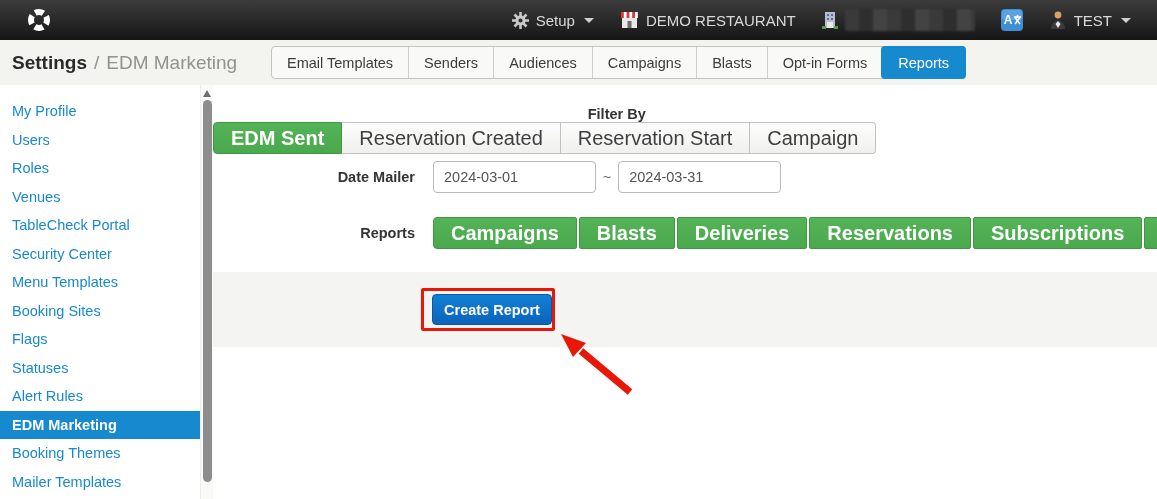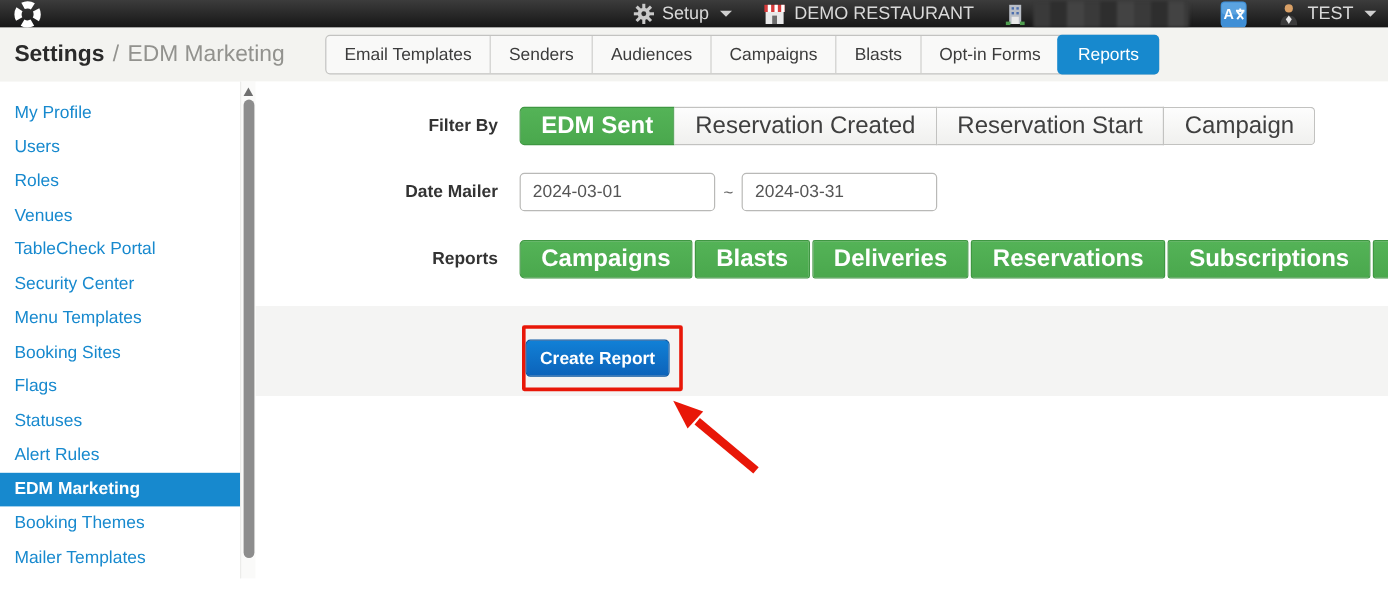--- a/index.html
+++ b/index.html
@@ -2,21 +2,21 @@
 <html><head>
 <meta charset="utf-8">
 <style>
   * { margin:0; padding:0; box-sizing:border-box; }
   html,body { width:1157px; height:499px; }
   body { font-family:"Liberation Sans", sans-serif; background:#fff; overflow:hidden; }
   .page { position:relative; width:1157px; height:499px; background:#fff; }
 
   
   .topbar {
-    height:23px; display:flex; align-items:center; padding:0 10px;
+    height:40px; display:flex; align-items:center; padding:0 26px;
     background:linear-gradient(#3c3c3c, #161616);
   }
   .topbar-right { margin-left:auto; display:flex; align-items:center; gap:26px; }
   .tb-item { display:flex; align-items:center; gap:7px; color:#d6d6d6; font-size:15px; cursor:pointer; }
   .tb-item .label { color:#d9d9d9; }
   .caret { width:0; height:0; border-left:5px solid transparent; border-right:5px solid transparent; border-top:5px solid #cfcfcf; margin-left:2px; }
   .redacted { width:130px; height:22px; border-radius:2px;
     background:
       repeating-linear-gradient(90deg,#3a3a3a 0 14px,#2e2e2e 14px 28px,#434343 28px 42px),
       #353535;
@@ -40,42 +40,42 @@
   .side-item { display:block; padding:5px 12px; font-size:14.5px; line-height:18.5px; color:#1789ce; cursor:pointer; white-space:nowrap; }
   .side-item.active { background:#1789ce; color:#fff; font-weight:bold; }
 
   .scroll-col { position:relative; width:13px; background:#fafaf9; border-left:1px solid #ececea; }
   .scroll-arrow { position:absolute; top:5px; left:2px; width:0; height:0;
     border-left:4.5px solid transparent; border-right:4.5px solid transparent; border-bottom:7px solid #6f6f6f; }
   .scroll-thumb { position:absolute; top:15px; left:2px; width:9px; height:382px; background:#8d8d8d; border-radius:5px; }
 
   .content { position:relative; flex:1; background:#fff; }
   .form-row { position:absolute; left:0; display:flex; align-items:center; }
-  .row-filter { top:21px; } .row-date { top:76px; } .row-reports { top:132px; }
+  .row-filter { top:21px;flex-direction:column; } .row-date { top:76px; } .row-reports { top:132px; }
   .form-label { width:202px; text-align:right; font-size:14.5px; font-weight:bold; color:#333; }
   .row-gap { width:18px; }
 
   .btn-group { display:flex; align-items:stretch; height:32px; border-radius:4px; }
   .seg { display:flex; align-items:center; padding:0 17px; font-size:20px; white-space:nowrap; cursor:pointer; }
   .seg.plain { background:linear-gradient(#fdfdfd,#f0f0ee); border:1px solid #c2c2c0; border-left:none; color:#3f3f3f; }
   .seg.plain:last-child { border-radius:0 4px 4px 0; }
   .seg.green { background:linear-gradient(#54b357,#4aa84d); border:1px solid #3f9742; color:#fff; font-weight:bold; }
   .seg.green.first { border-radius:4px 0 0 4px; }
   .green-group { display:flex; gap:2px; height:32px; }
   .green-group .seg { border-radius:2px; }
   .green-group .seg:first-child { border-radius:4px 2px 2px 4px; }
   .green-group .seg:last-child { border-radius:2px 4px 4px 2px; }
 
   .date-input { width:163px; height:32px; border:1px solid #b9b9b7; border-radius:4px; padding:0 10px;
     font-size:14.5px; color:#555; font-family:"Liberation Sans", sans-serif; background:#fff; }
   .tilde { margin:0 7px; color:#666; font-size:14px; }
 
   .footer-band { position:absolute; left:0; right:0; top:187px; height:75px; background:#f4f4f3; }
-  .highlight-box { position:absolute; left:222px; top:16px; width:134px; height:55px;
-    border:3px solid #e81708; border-radius:2px; display:flex; align-items:center; justify-content:flex-start; }
+  .highlight-box { position:absolute; left:208px; top:16px; width:134px; height:43px;
+    border:3px solid #e81708; border-radius:2px; display:flex; align-items:center; justify-content:flex-end; }
   .create-btn { width:120px; height:31px; border:1px solid #0a57a3; border-radius:4px;
     background:linear-gradient(#1180d6,#0c63ba); color:#fff; font-size:14.5px; font-weight:bold; cursor:pointer;
     font-family:"Liberation Sans", sans-serif; }
 
   .arrow-overlay { position:absolute; left:0; top:0; width:1157px; height:499px; pointer-events:none; }
 
   .icon-svg { display:block; }
 </style>
 </head>
 <body>

